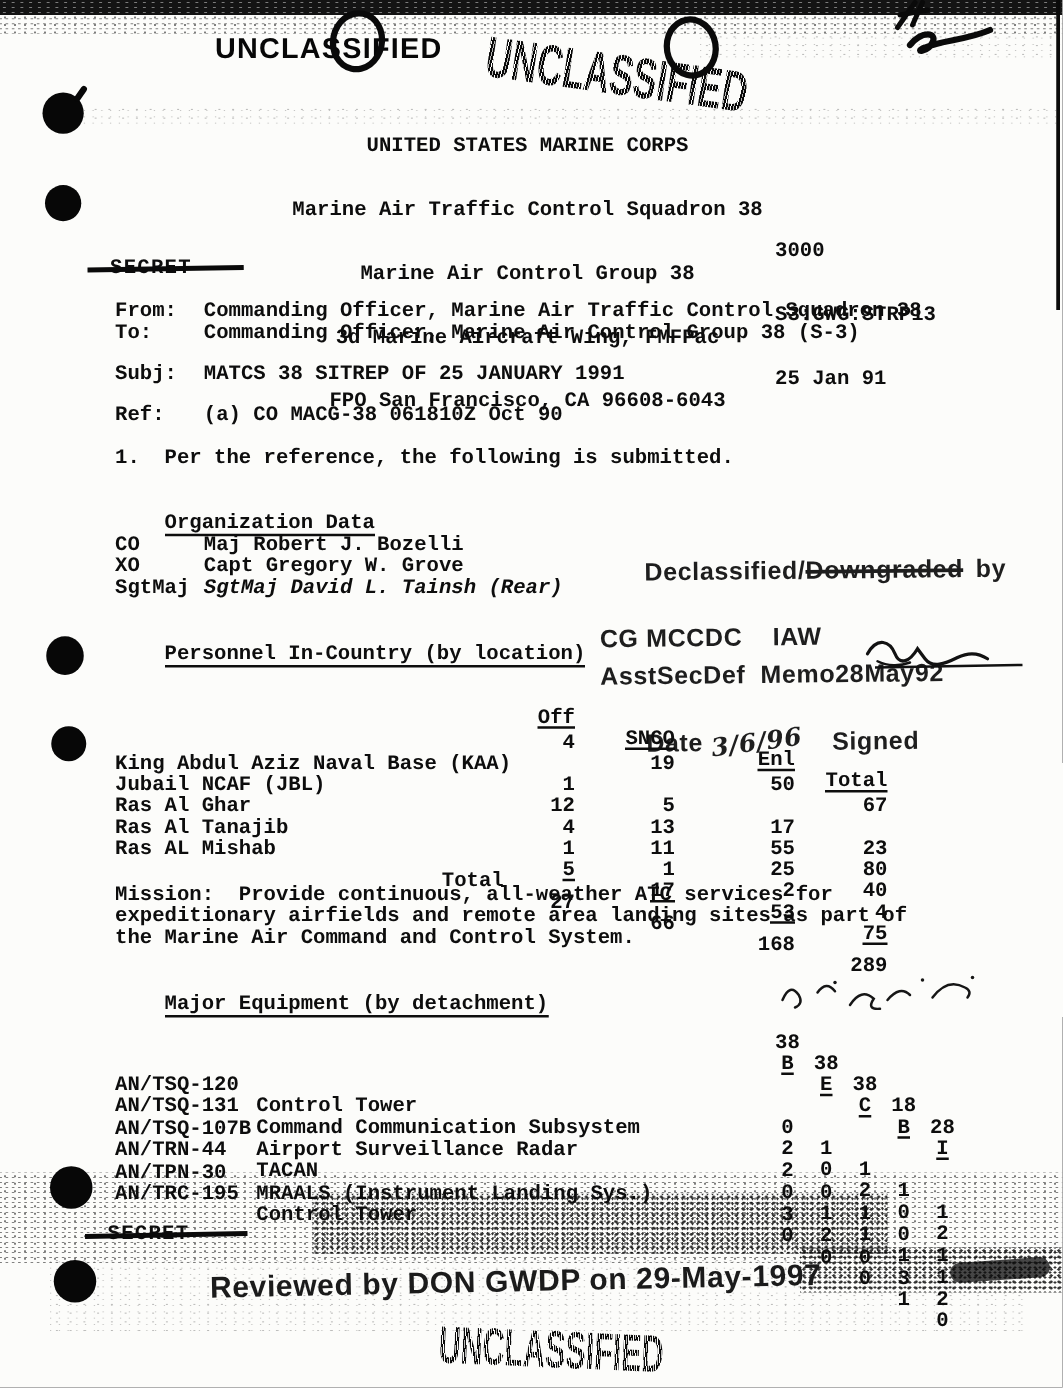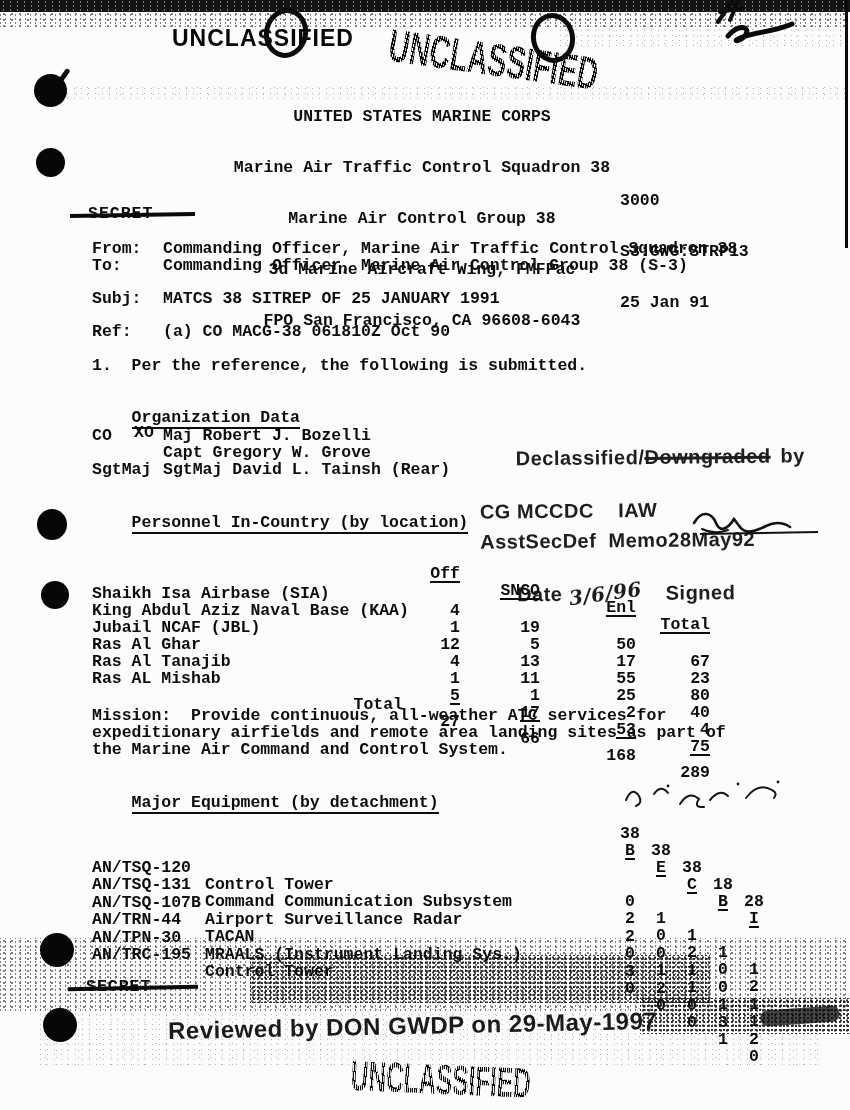--- a/index.html
+++ b/index.html
@@ -114,24 +114,24 @@
   <div class="abs mono" style="left:92px;top:323px;">Ref:</div>
   <div class="abs mono" style="left:163px;top:323px;">(a) CO MACG-38 061810Z Oct 90</div>
 
   <div class="abs mono" style="left:92px;top:357px;">1.  Per the reference, the following is submitted.</div>
 
   <div class="abs mono" style="left:92px;top:392px;">
     <span class="uhead">Organization Data</span>
   </div>
   <div class="abs mono" style="left:92px;top:427px;">CO</div>
   <div class="abs mono" style="left:163px;top:427px;">Maj Robert J. Bozelli</div>
-  <div class="abs mono" style="left:92px;top:424px;margin-left:42px;">XO</div>
+  <div class="abs mono" style="left:92px;top:444px;">XO</div>
   <div class="abs mono" style="left:163px;top:444px;">Capt Gregory W. Grove</div>
   <div class="abs mono" style="left:92px;top:461px;">SgtMaj</div>
-  <div class="abs mono" style="left:163px;top:461px;">SgtMaj David L. Tainsh (Rear)</div>
+  <div class="abs mono" style="left:163px;top:461px;font-style:italic;">SgtMaj David L. Tainsh (Rear)</div>
 
   <div class="abs" style="left:480px;top:423px;transform:rotate(-.6deg);">
     <div class="stamp">
       <span>Declassified/</span><span class="struck">Downgraded</span><span style="margin-left:10px;">by</span>
     </div>
     <div class="stamp" style="margin-top:7px;">CG MCCDC    IAW</div>
     <div class="stamp" style="margin-top:7px;">AsstSecDef  Memo28May92</div>
     <div class="stamp" style="margin-top:6px;">
       <span>Date</span><span class="hand">3/6/96</span><span style="margin-left:14px;">Signed</span>
     </div>
@@ -147,21 +147,20 @@
   </div>
 
   <div class="prow mono" style="top:548px;">
     <span class="c1"><span class="uline">Off</span></span>
     <span class="c2"><span class="uline">SNCO</span></span>
     <span class="c3"><span class="uline">Enl</span></span>
     <span class="c4"><span class="uline">Total</span></span>
   </div>
 
   <div class="prow mono" style="top:568px;">
-    <span class="pname">Shaikh Isa Airbase (SIA)</span>
     <span class="c1">4</span>
     <span class="c2">19</span>
     <span class="c3">50</span>
     <span class="c4">67</span>
   </div>
   <div class="prow mono" style="top:585px;">
     <span class="pname">King Abdul Aziz Naval Base (KAA)</span>
     <span class="c1">1</span>
     <span class="c2">5</span>
     <span class="c3">17</span>

